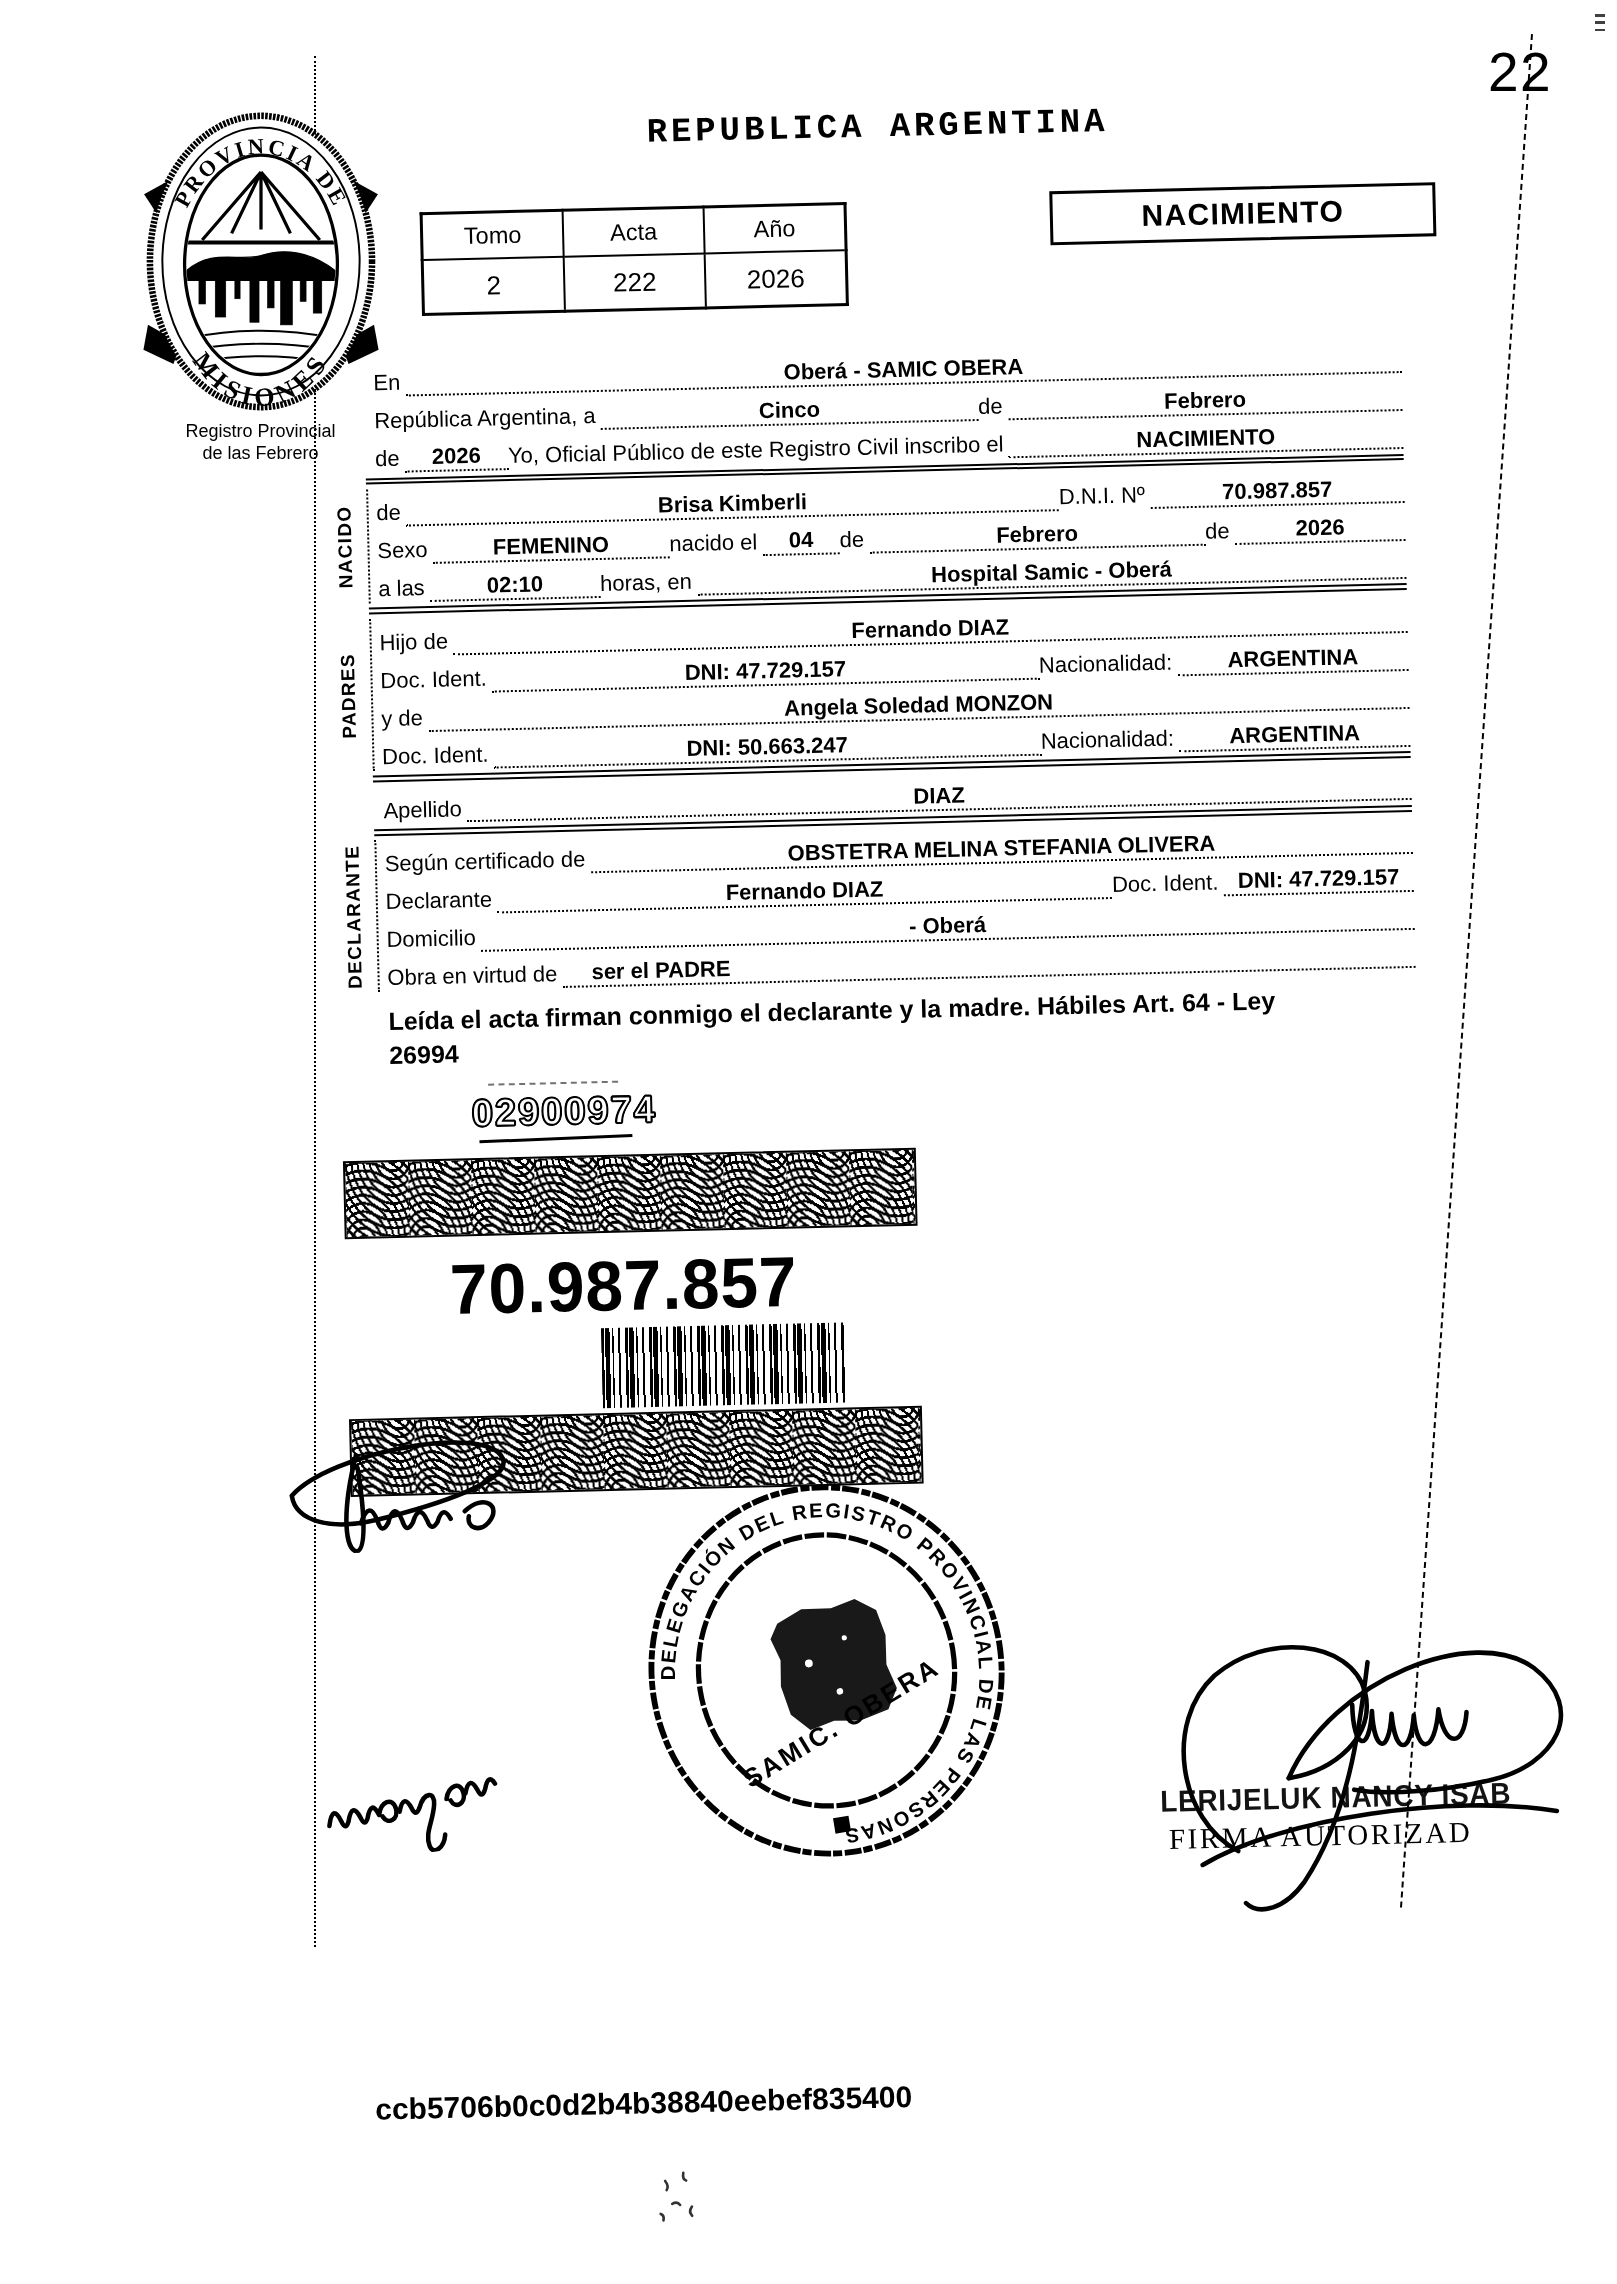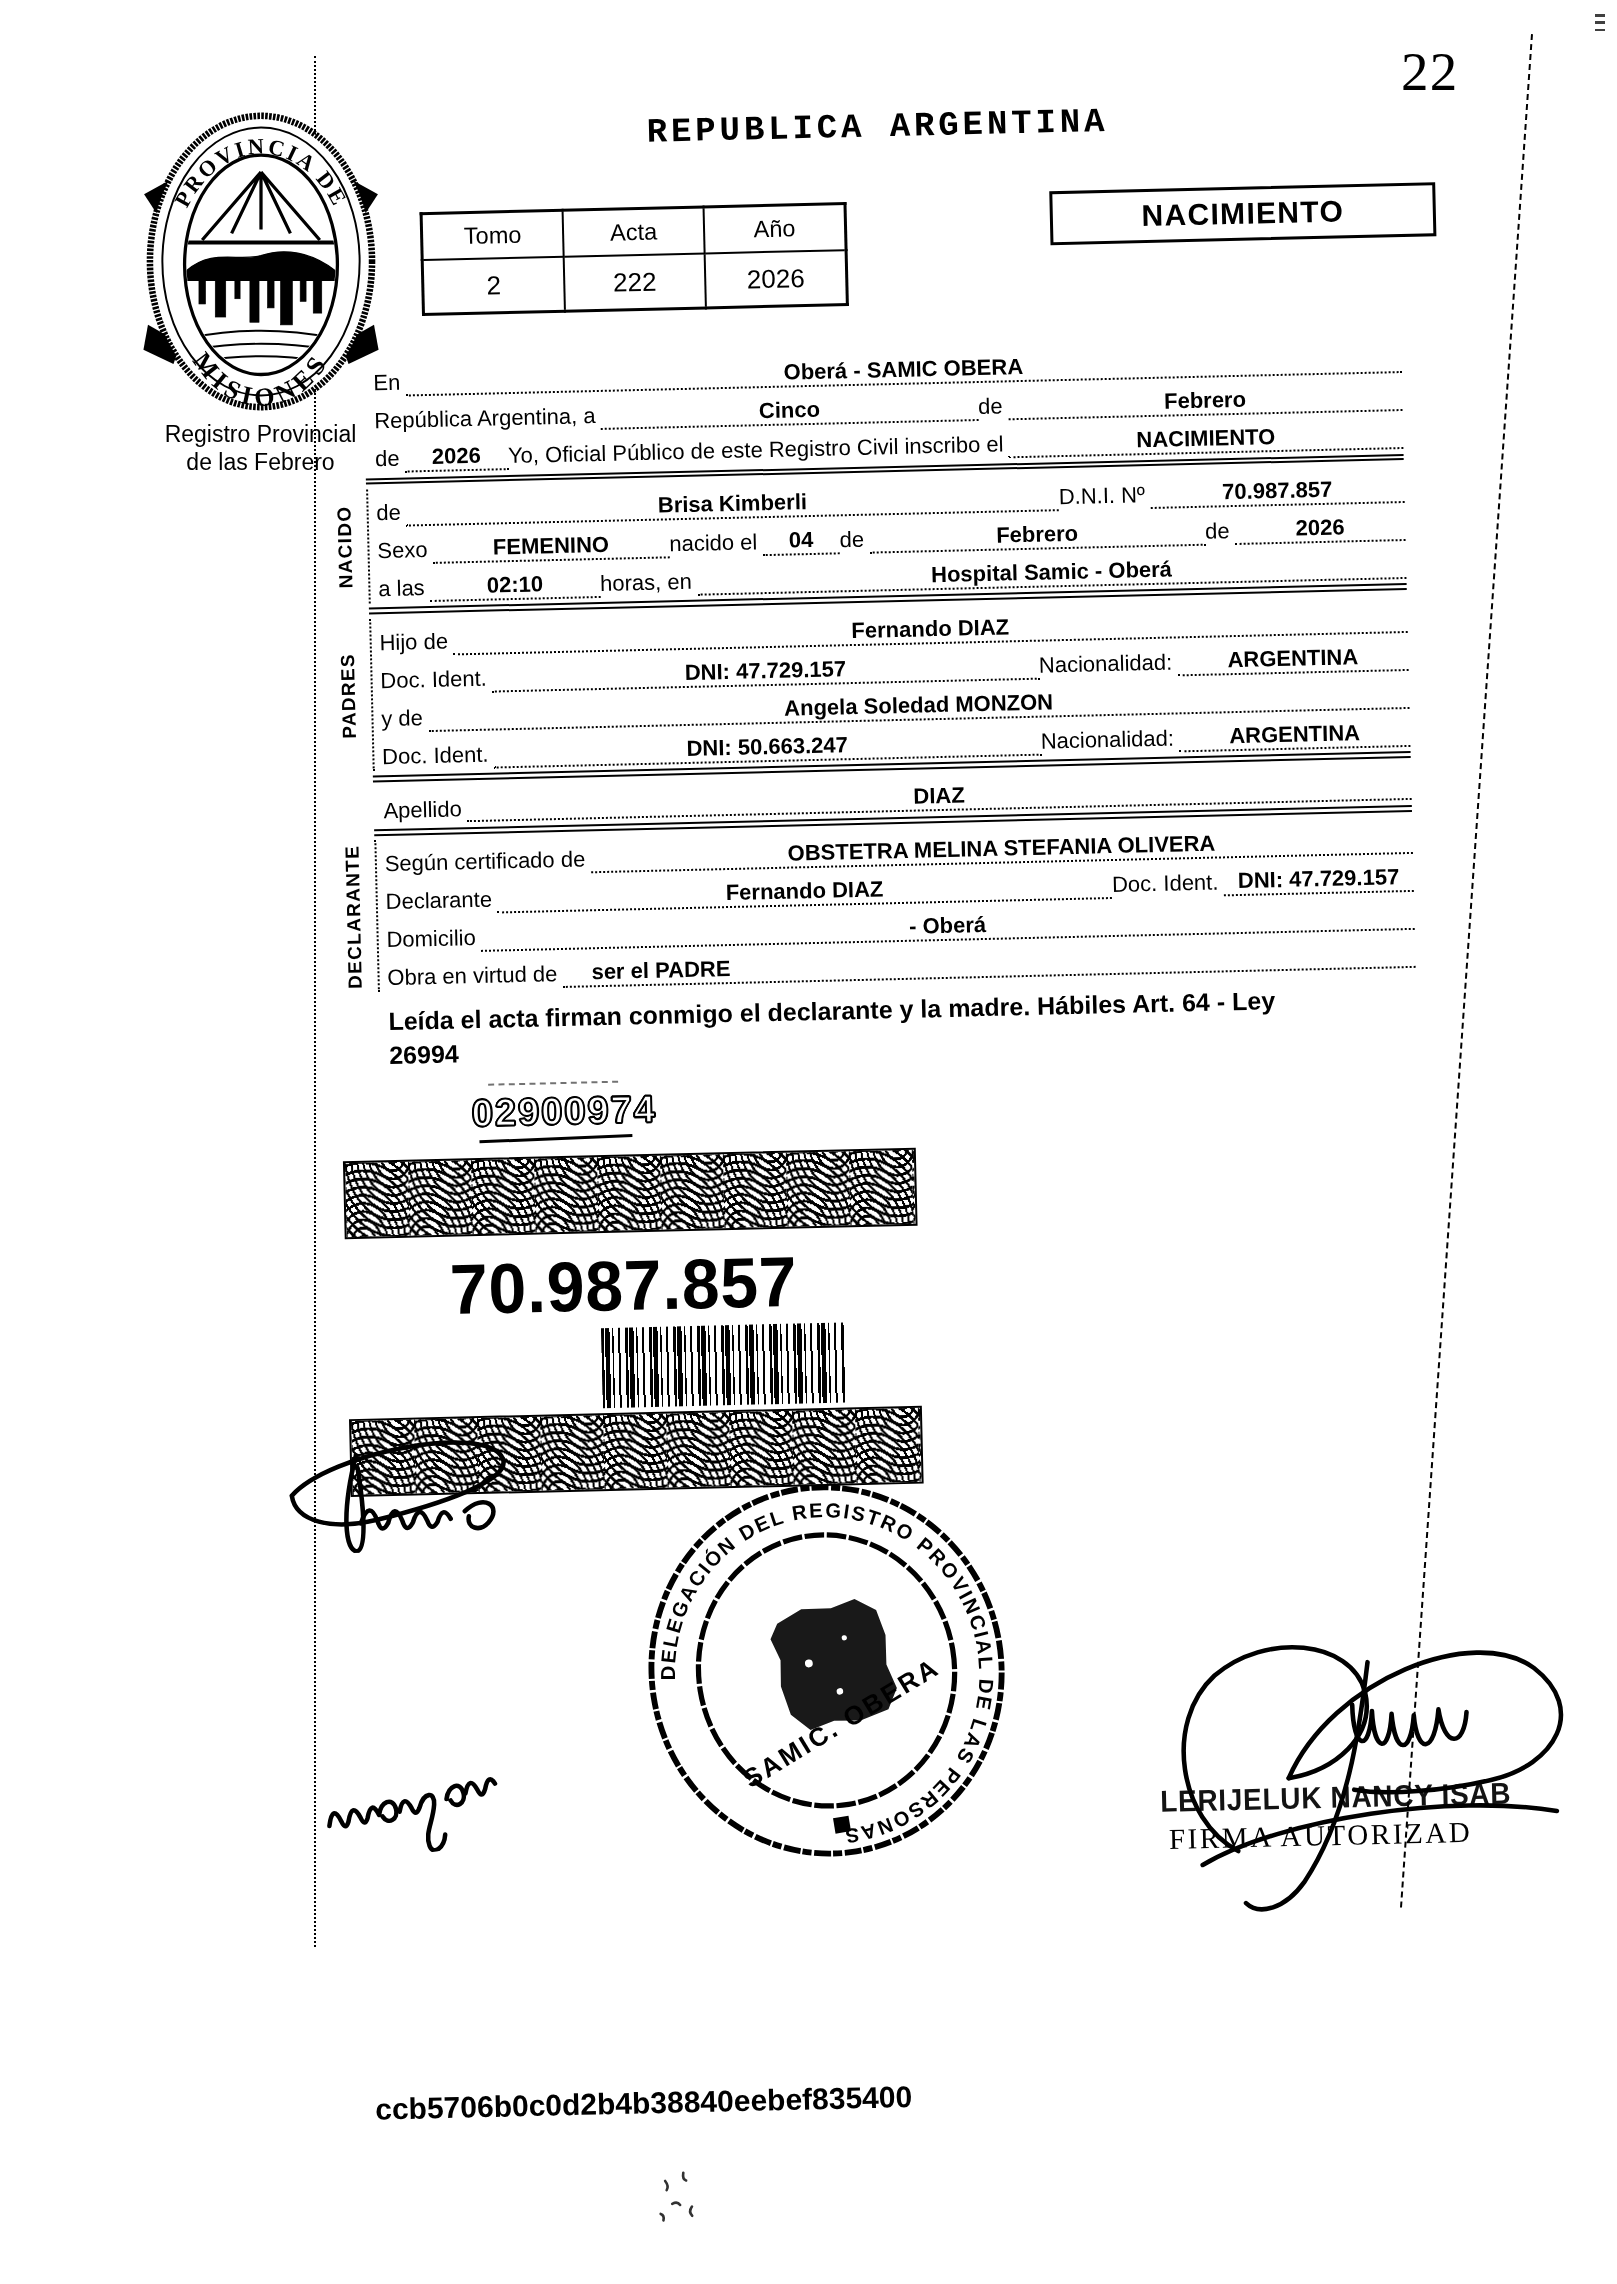--- a/index.html
+++ b/index.html
@@ -1,28 +1,28 @@
 <!DOCTYPE html>
 <html style="font-size:10.4px"><head>
 <meta charset="utf-8">
 <style>
   html,body{margin:0;padding:0;}
   body{
     width:1617px;height:2284px;position:relative;background:#fff;color:#000;
     font-family:"Liberation Sans",sans-serif;overflow:hidden;
   }
   
-  .page-number{position:absolute;left:1401px;top:40px;font-size:55px;font-weight:500;letter-spacing:1.3px;font-family:Liberation Serif, serif;}
+  .page-number{position:absolute;left:1488px;top:40px;font-size:55px;font-weight:500;letter-spacing:1.3px;}
   .edge-marks{position:absolute;left:1595px;top:14.3px;display:flex;flex-direction:column;gap:4.6px;}
   .edge-marks i{display:block;width:9.8px;height:2.6px;background:#000;opacity:.75;}
   .left-rule{position:absolute;left:314px;top:56px;height:1891px;border-left:2px dotted #000;}
   .right-rule{position:absolute;left:1531px;top:34px;height:1878px;border-left:2px dashed #000;transform:rotate(4deg);transform-origin:top left;}
   
   .seal-wrap{position:absolute;left:130px;top:108px;width:261px;text-align:center;}
-  .seal-caption{font-size:23px;line-height:1.25;margin-top:2.6px;}
+  .seal-caption{font-size:18px;line-height:1.25;margin-top:2.6px;}
   
   .doc{position:absolute;left:339px;top:104px;width:1242px;height:2152px;transform:rotate(-1.35deg);transform-origin:0 0;}
   .doc-title{position:absolute;left:307px;top:17px;font-family:"Liberation Mono",monospace;font-weight:bold;font-size:34px;letter-spacing:3.9px;white-space:nowrap;}
   .rec-table{position:absolute;left:78px;top:110px;border-collapse:collapse;border:3.3px solid #000;}
   .rec-table th,.rec-table td{border:2px solid #000;text-align:center;vertical-align:middle;}
   .rec-table th{font-weight:normal;font-size:23.5px;width:137px;height:42px;}
   .rec-table td{font-size:26px;height:50px;}
   .act-box{position:absolute;left:708px;top:104px;width:380px;height:48px;border:3.9px solid #000;display:flex;align-items:center;justify-content:center;font-size:30px;font-weight:600;letter-spacing:1.3px;}
   
   .rows{position:absolute;left:18px;top:256px;width:1038px;font-size:22px;}

